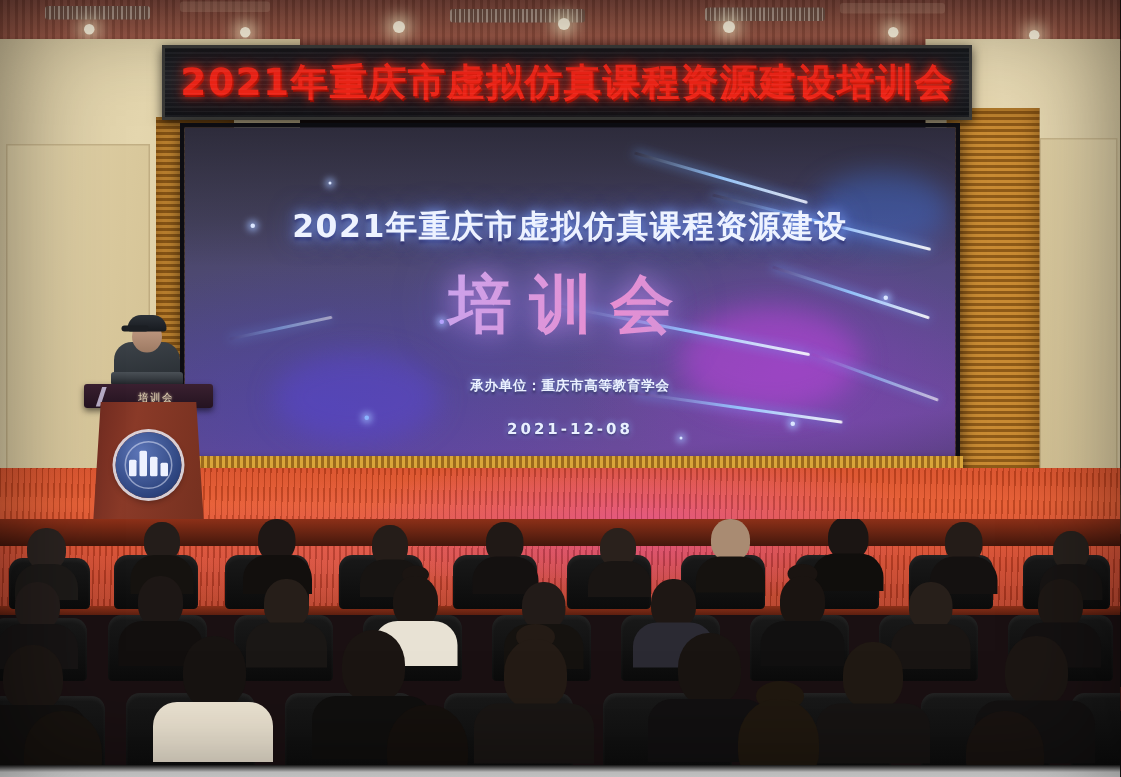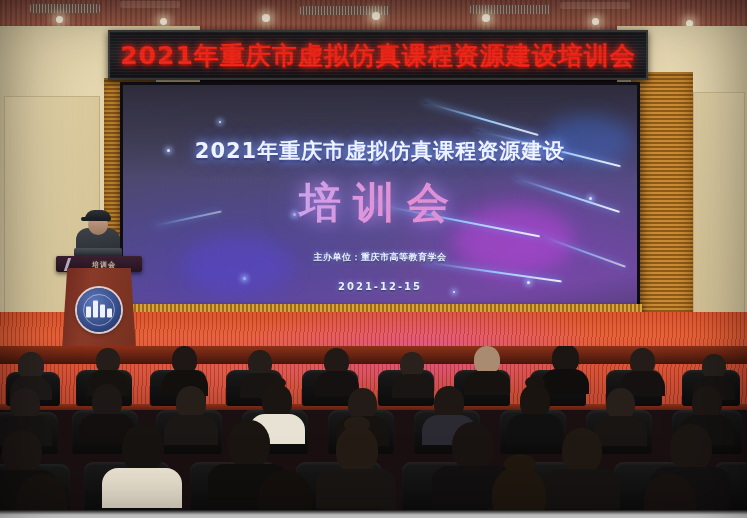--- a/index.html
+++ b/index.html
@@ -211,22 +211,22 @@
     <div class="star" style="left:96px;top:36px;width:2px;height:2px;"></div>
     <div class="star" style="left:170px;top:128px;width:3px;height:3px;background:#b9a8ff;"></div>
     <div class="star" style="left:252px;top:74px;width:2px;height:2px;"></div>
     <div class="star" style="left:466px;top:112px;width:3px;height:3px;"></div>
     <div class="star" style="left:404px;top:196px;width:3px;height:3px;"></div>
     <div class="star" style="left:120px;top:192px;width:3px;height:3px;background:#8ab4ff;"></div>
     <div class="star" style="left:330px;top:206px;width:2px;height:2px;"></div>
 
     <div class="scr-title">2021年重庆市虚拟仿真课程资源建设</div>
     <div class="scr-sub">培训会</div>
-    <div class="scr-line scr-host">主办单位：重庆市高等教育学会</div>
-    <div class="scr-line scr-date">2021-12-15</div>
+    <div class="scr-line scr-host">承办单位：重庆市高等教育学会</div>
+    <div class="scr-line scr-date">2021-12-08</div>
   </div>
 
   <div class="screen-sill"></div>
   <div class="floor"></div>
   <div class="floor-lines"></div>
   <div class="floor-edge"></div>
 
   <div class="spk-body"></div>
   <div class="spk-head"></div>
   <div class="spk-cap"></div>

